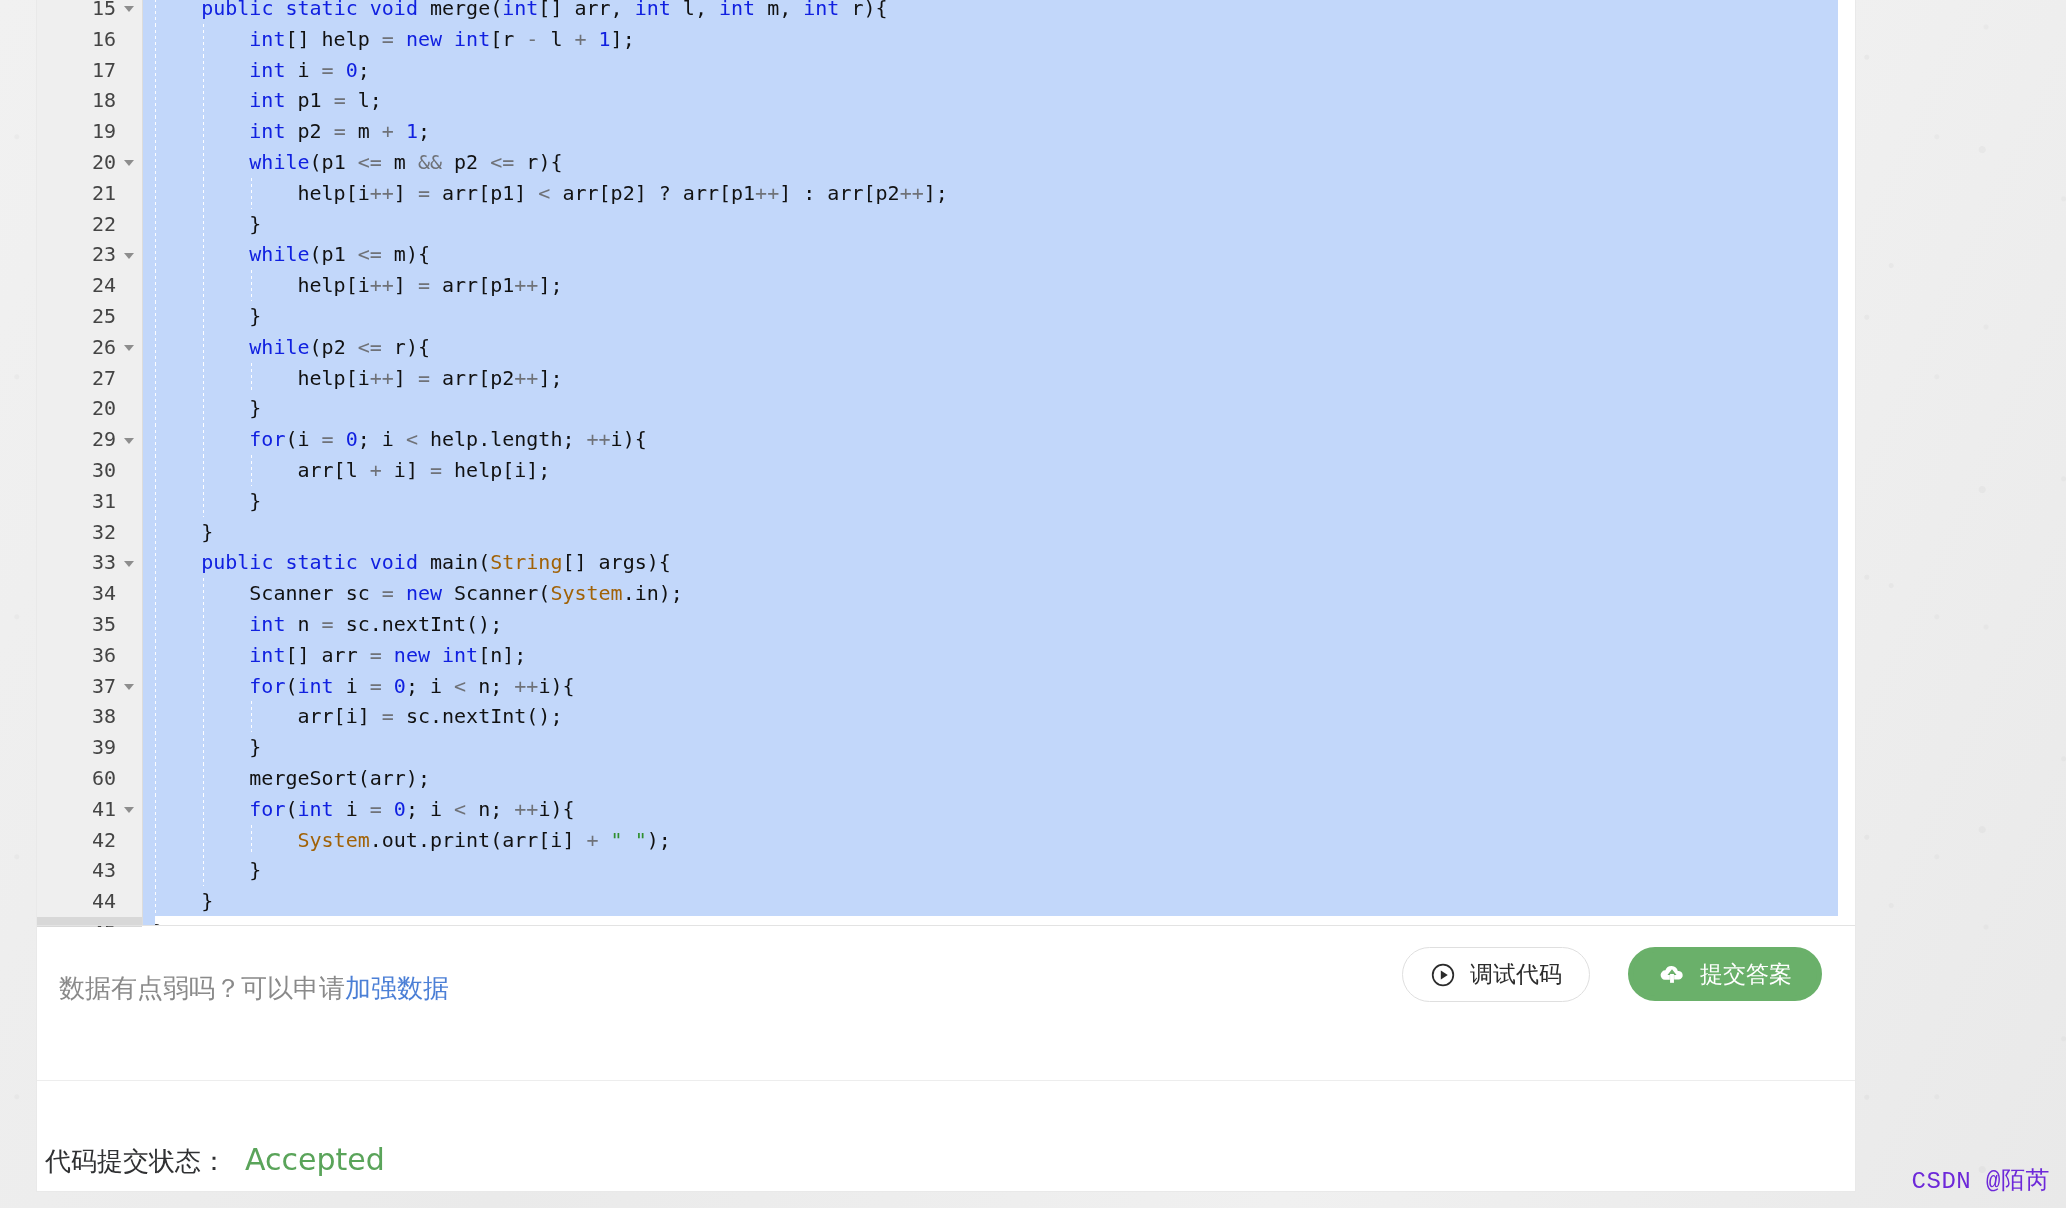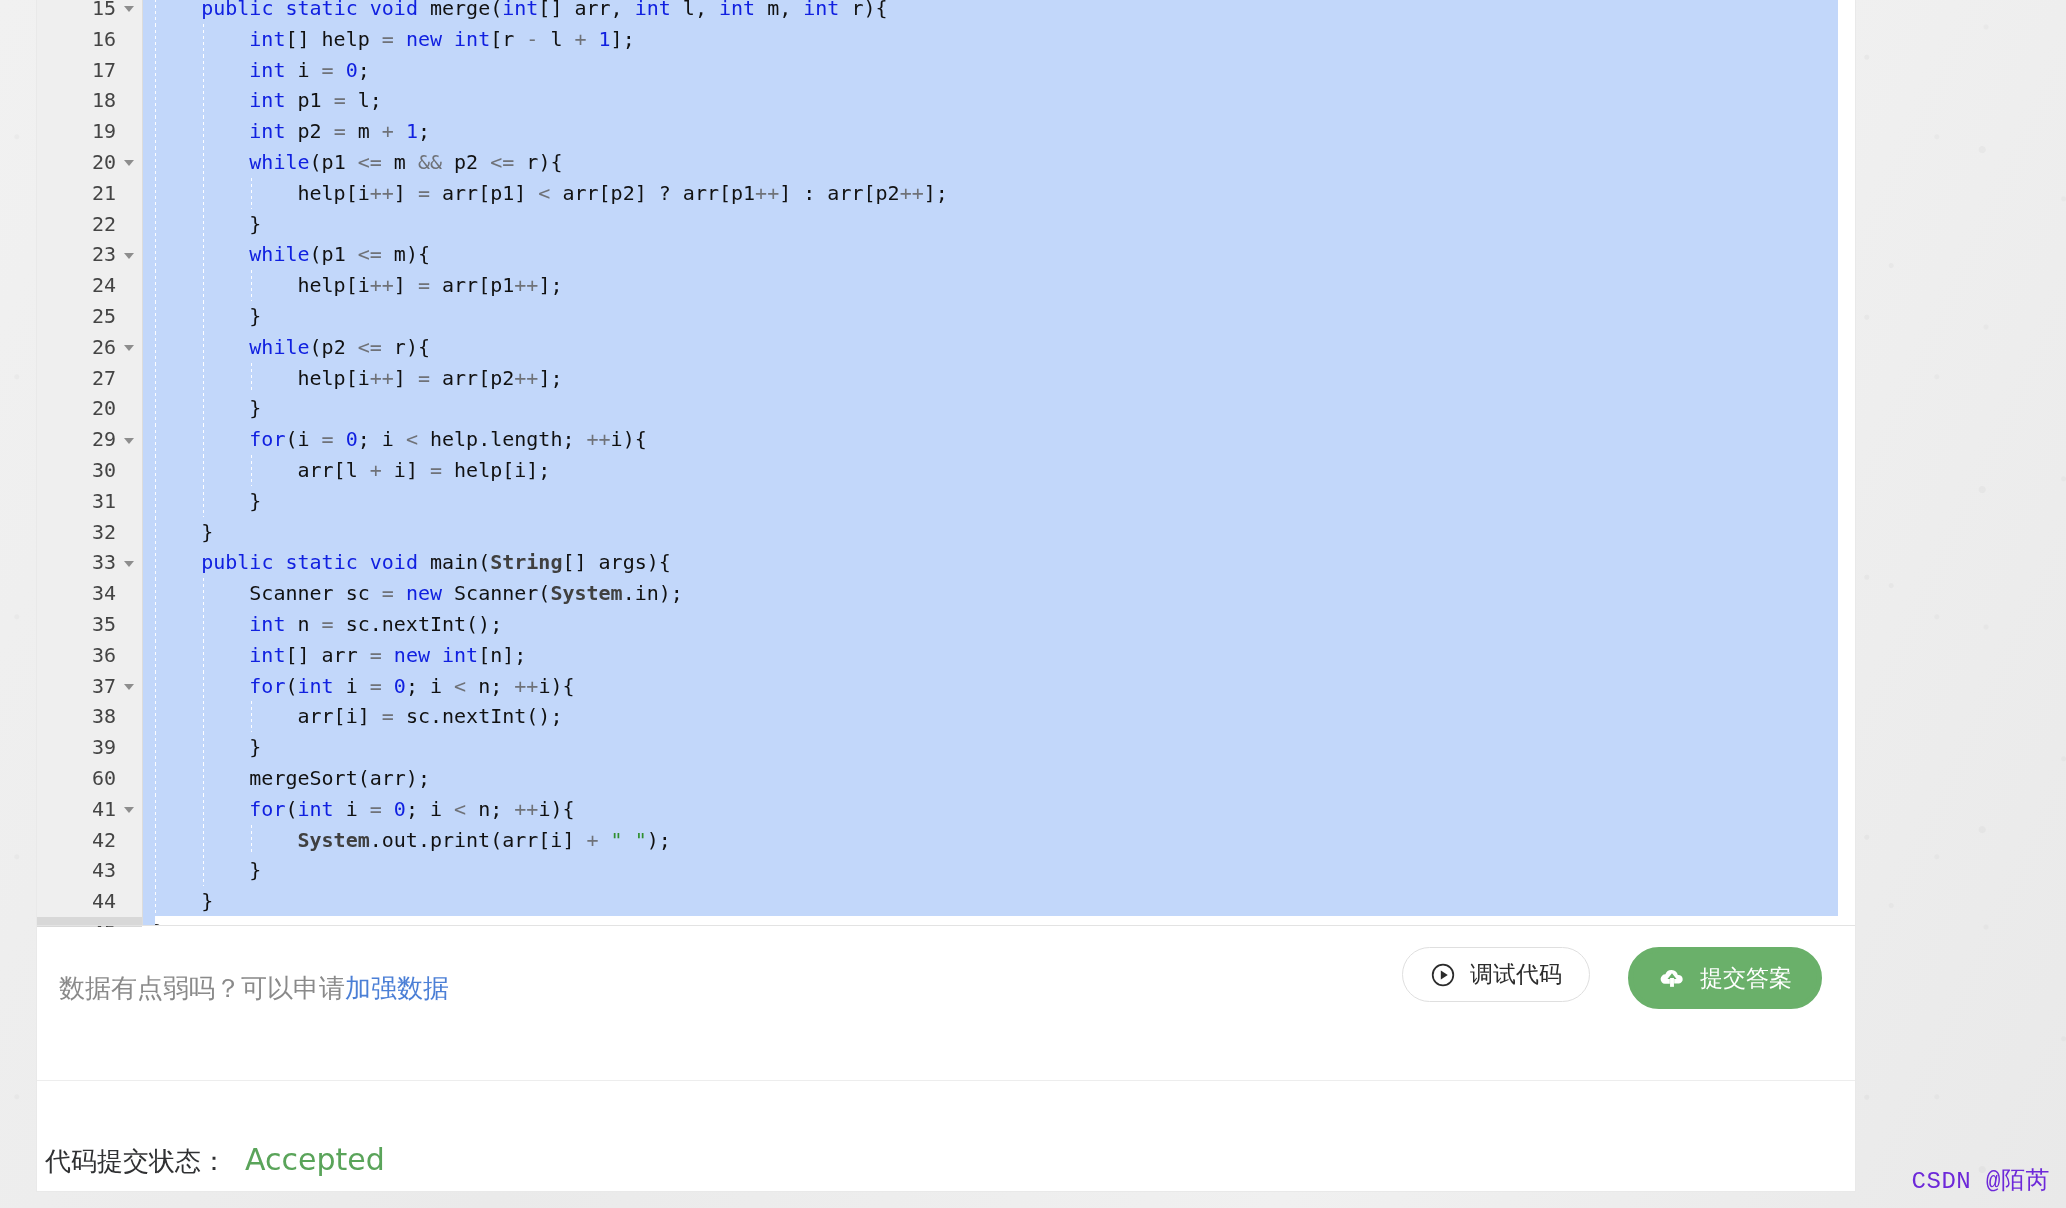--- a/index.html
+++ b/index.html
@@ -88,21 +88,21 @@
     white-space:pre;
   }
   .ln{ height:30.8px; padding-left:10px; position:relative; }
   
   .ig{
     position:absolute; top:0; bottom:0; width:1px;
     background:repeating-linear-gradient(to bottom,#ffffff 0 3px, transparent 3px 6px);
     opacity:.95;
   }
   .kw{ color:#1020e0; }
-  .ty{ color:#404040;font-weight:bold; }
+  .ty{ color:#a16207; }
   .num{ color:#1020e0; }
   .op{ color:#6f7278; }
   .str{ color:#2f8f2f; }
   .pl{ color:#111; }
 
   #editor-bottom-border{
     position:absolute; left:0; right:0; top:933px; height:1px; background:#e3e3e3;
   }
 
   
@@ -126,21 +126,21 @@
     cursor:pointer;
     font-family:"DejaVu Sans", sans-serif;
   }
   #btn-debug{
     right:265px; top:20px;
     width:188px; height:55px;
     background:#fff; border:1px solid #dfdfdf; color:#2b2b2b;
   }
   #btn-submit{
     right:33px; top:20px;
-    width:194px; height:62px;
+    width:194px; height:54px;
     background:#6ab06a; border:5px solid #c2410c; color:#fff;
   }
   .icon{ display:inline-flex; align-items:center; }
 
   #divider{
     position:absolute; left:0; right:0; top:1088px; height:1px; background:#ededed;
   }
 
   
   #status{

